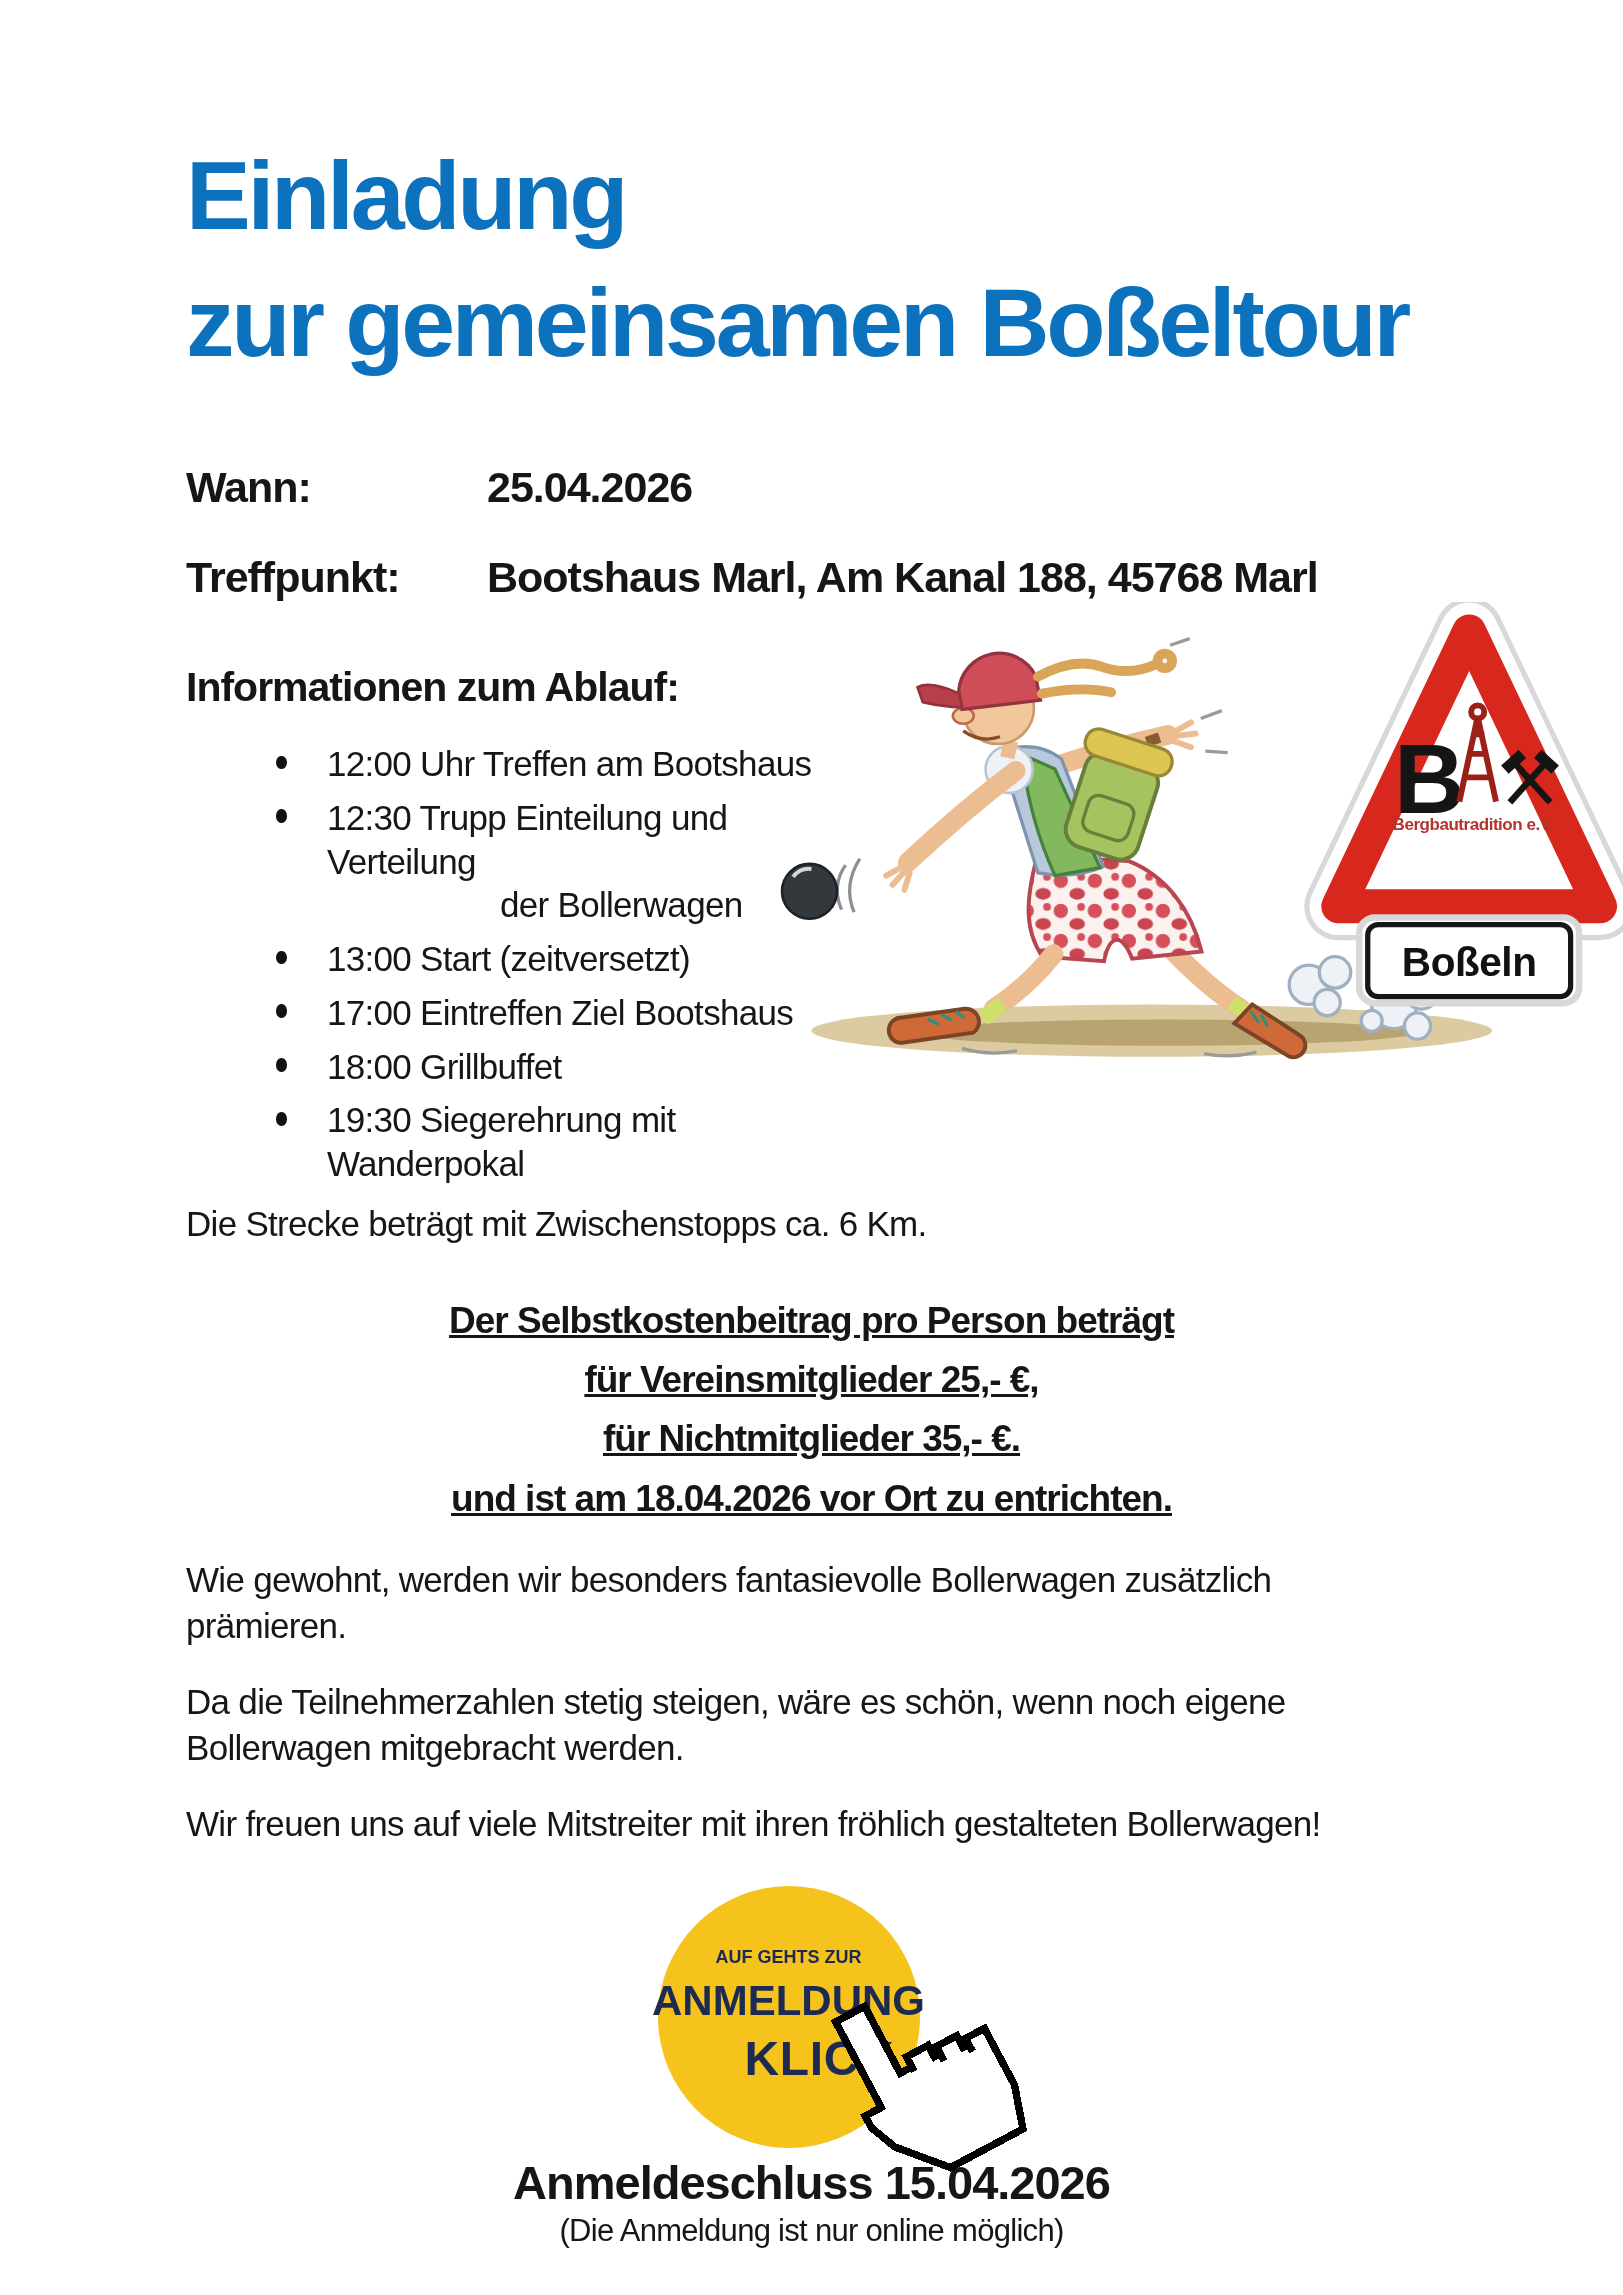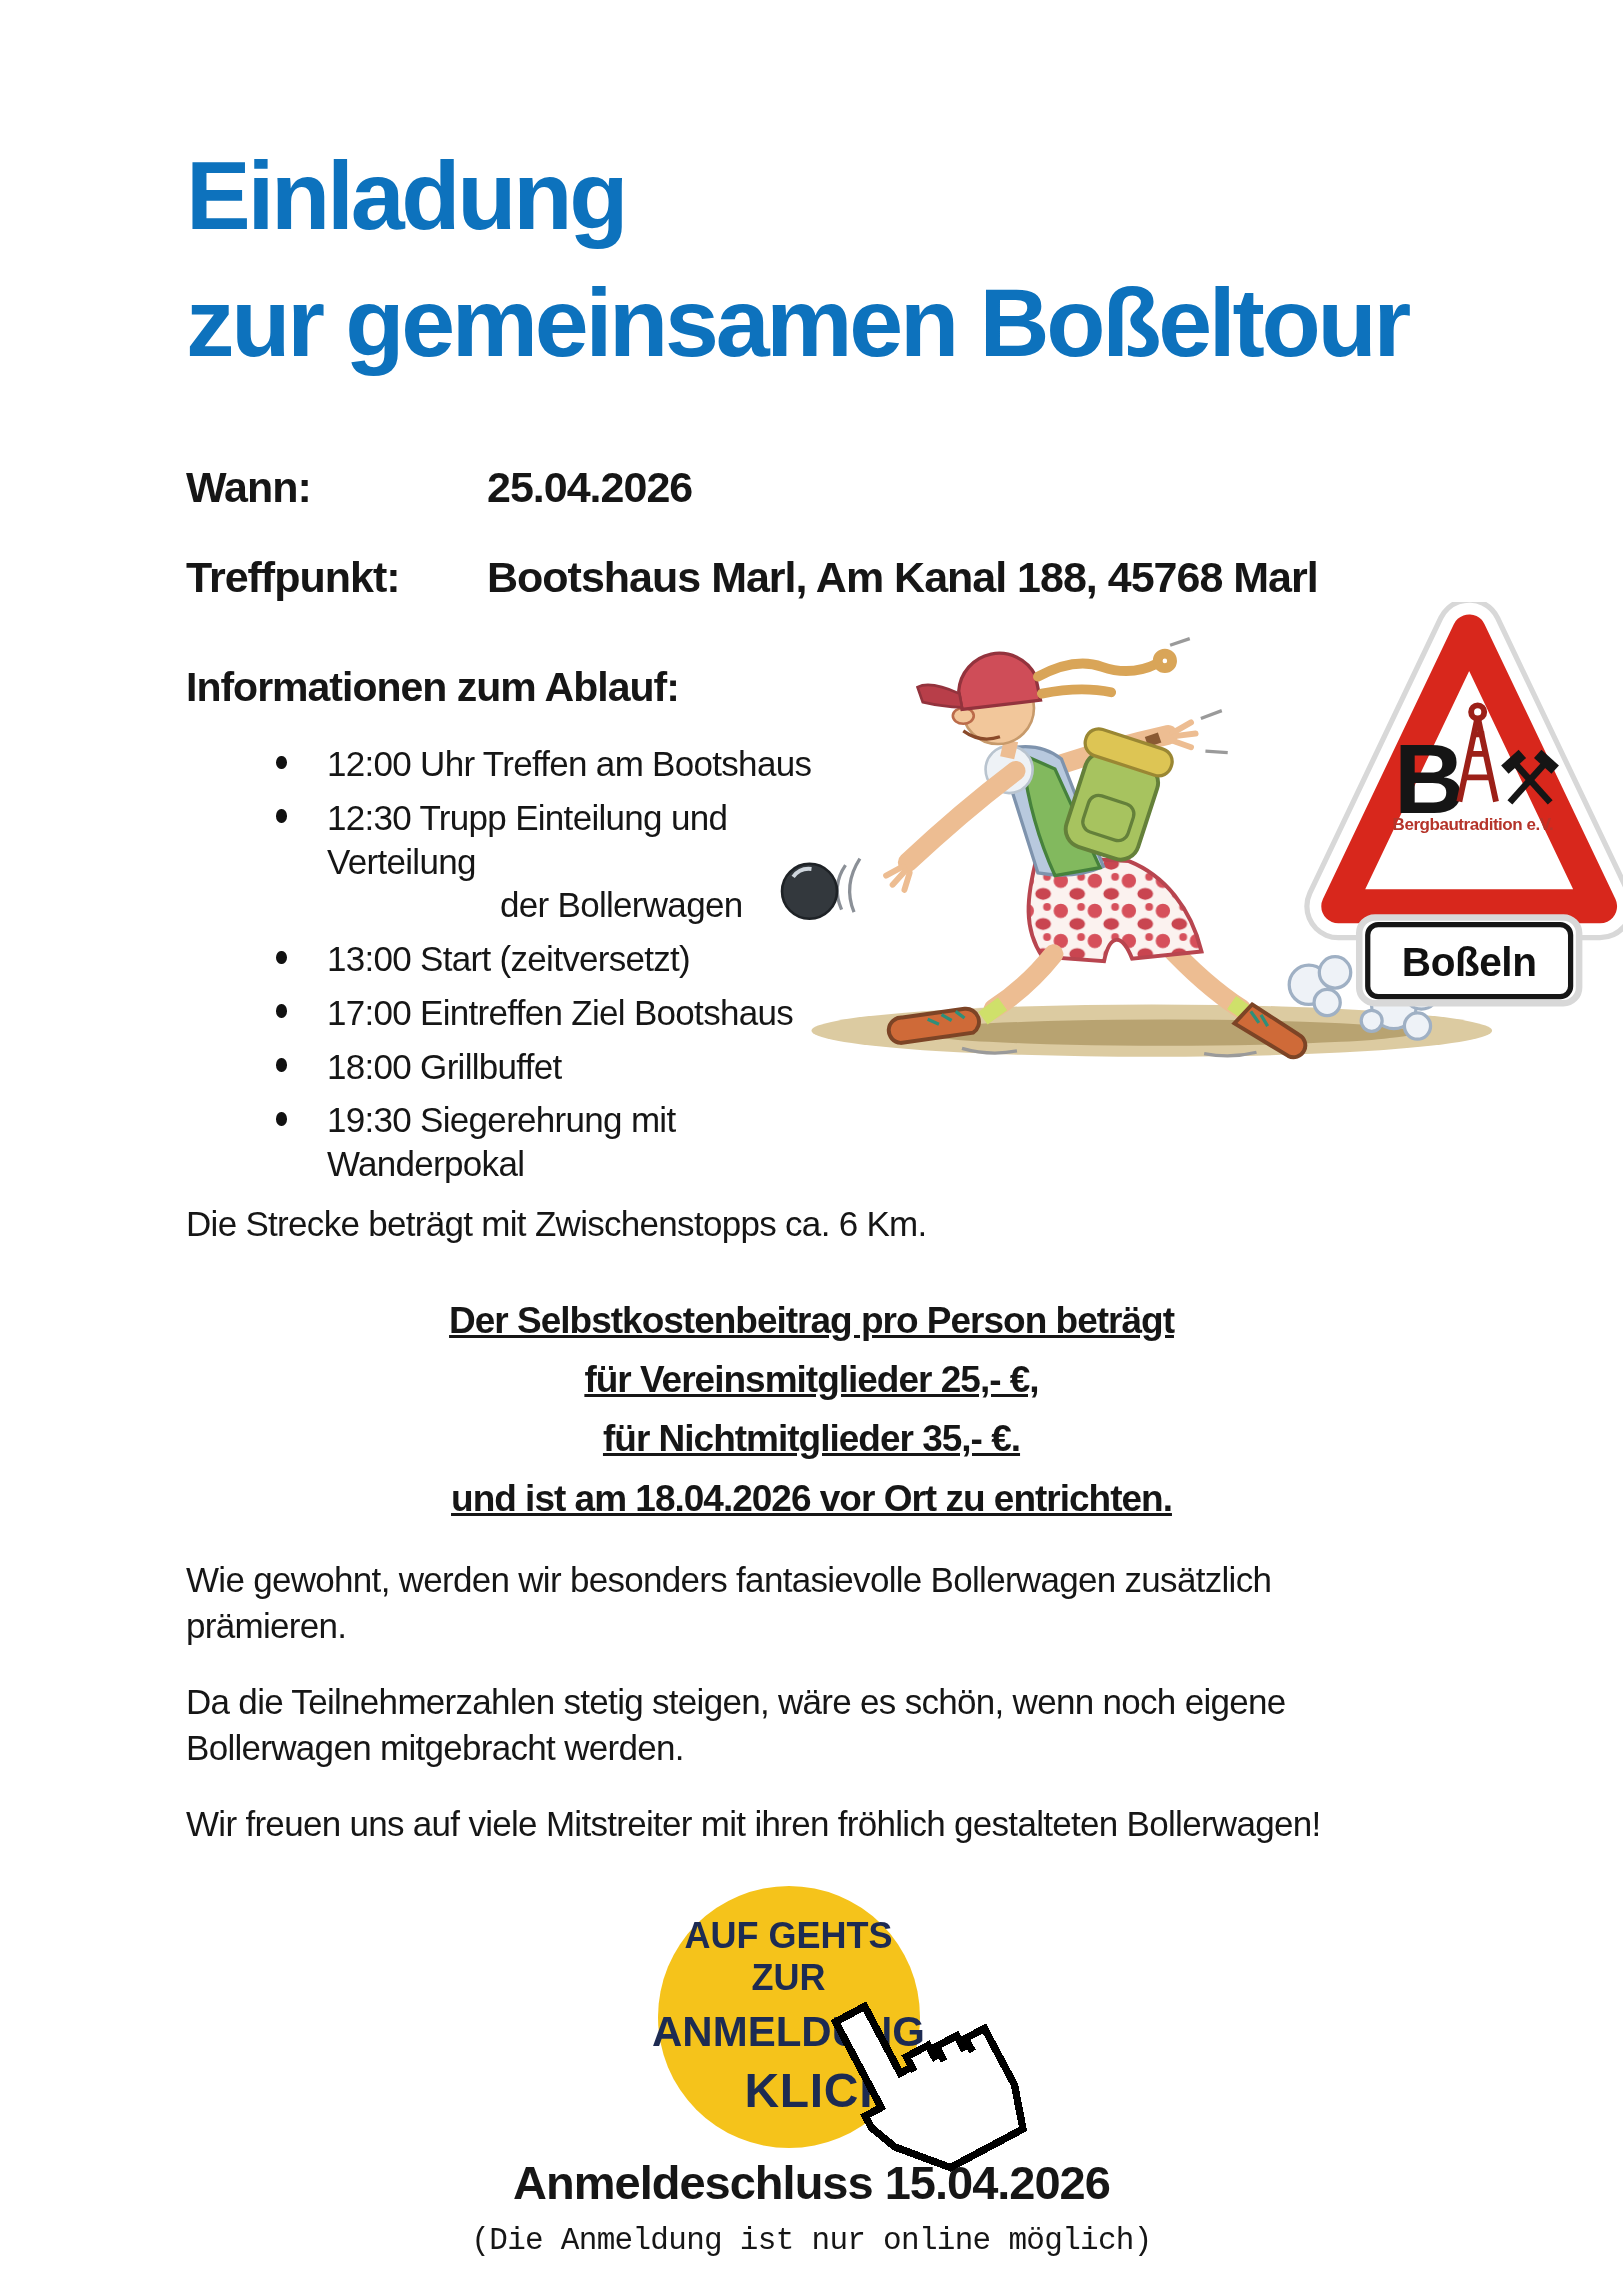--- a/index.html
+++ b/index.html
@@ -26,27 +26,27 @@
 
   .distance{font-size:35px;margin-top:18.3px;}
 
   .cost-block{margin-top:47px;text-align:center;font-size:37px;font-weight:700;line-height:1.6;letter-spacing:-1px;text-decoration:underline;}
 
   .paragraphs p{margin:29px 0 0 0;font-size:35px;line-height:1.33;}
 
   .cta-wrap{position:relative;width:262px;margin:38px auto 0;transform:translateX(-23px);}
   .cta-circle{width:262px;height:262px;border-radius:50%;background:#f5c31b;display:flex;flex-direction:column;
               align-items:center;justify-content:center;color:#1d2b52;text-align:center;cursor:pointer;}
-  .cta-l1{font-size:36px;font-weight:800;letter-spacing:0;}
+  .cta-l1{font-size:18px;font-weight:800;letter-spacing:0;}
   .cta-l2{font-size:42px;font-weight:800;letter-spacing:0;margin-top:9.2px;}
   .cta-l3{font-size:48px;font-weight:800;letter-spacing:0.7px;margin-top:6.5px;margin-left:62px;}
   .hand{position:absolute;right:-111px;bottom:-56px;width:216px;height:222px;}
 
   .deadline{margin-top:7.9px;text-align:center;font-size:47px;font-weight:700;letter-spacing:-1px;}
-  .deadline-note{margin-top:13px;text-align:center;font-size:31px;font-family:Liberation Mono, monospace;}
+  .deadline-note{margin-top:3px;text-align:center;font-size:31px;}
 
   .footer-note{margin:51px 0 0 9.8px;max-width:1282px;font-size:27px;font-style:italic;line-height:1.8;
                letter-spacing:-0.3px;color:#1c1c1c;}
 </style>
 </head>
 <body>
 
 <div class="page">
   <div class="content">
 

